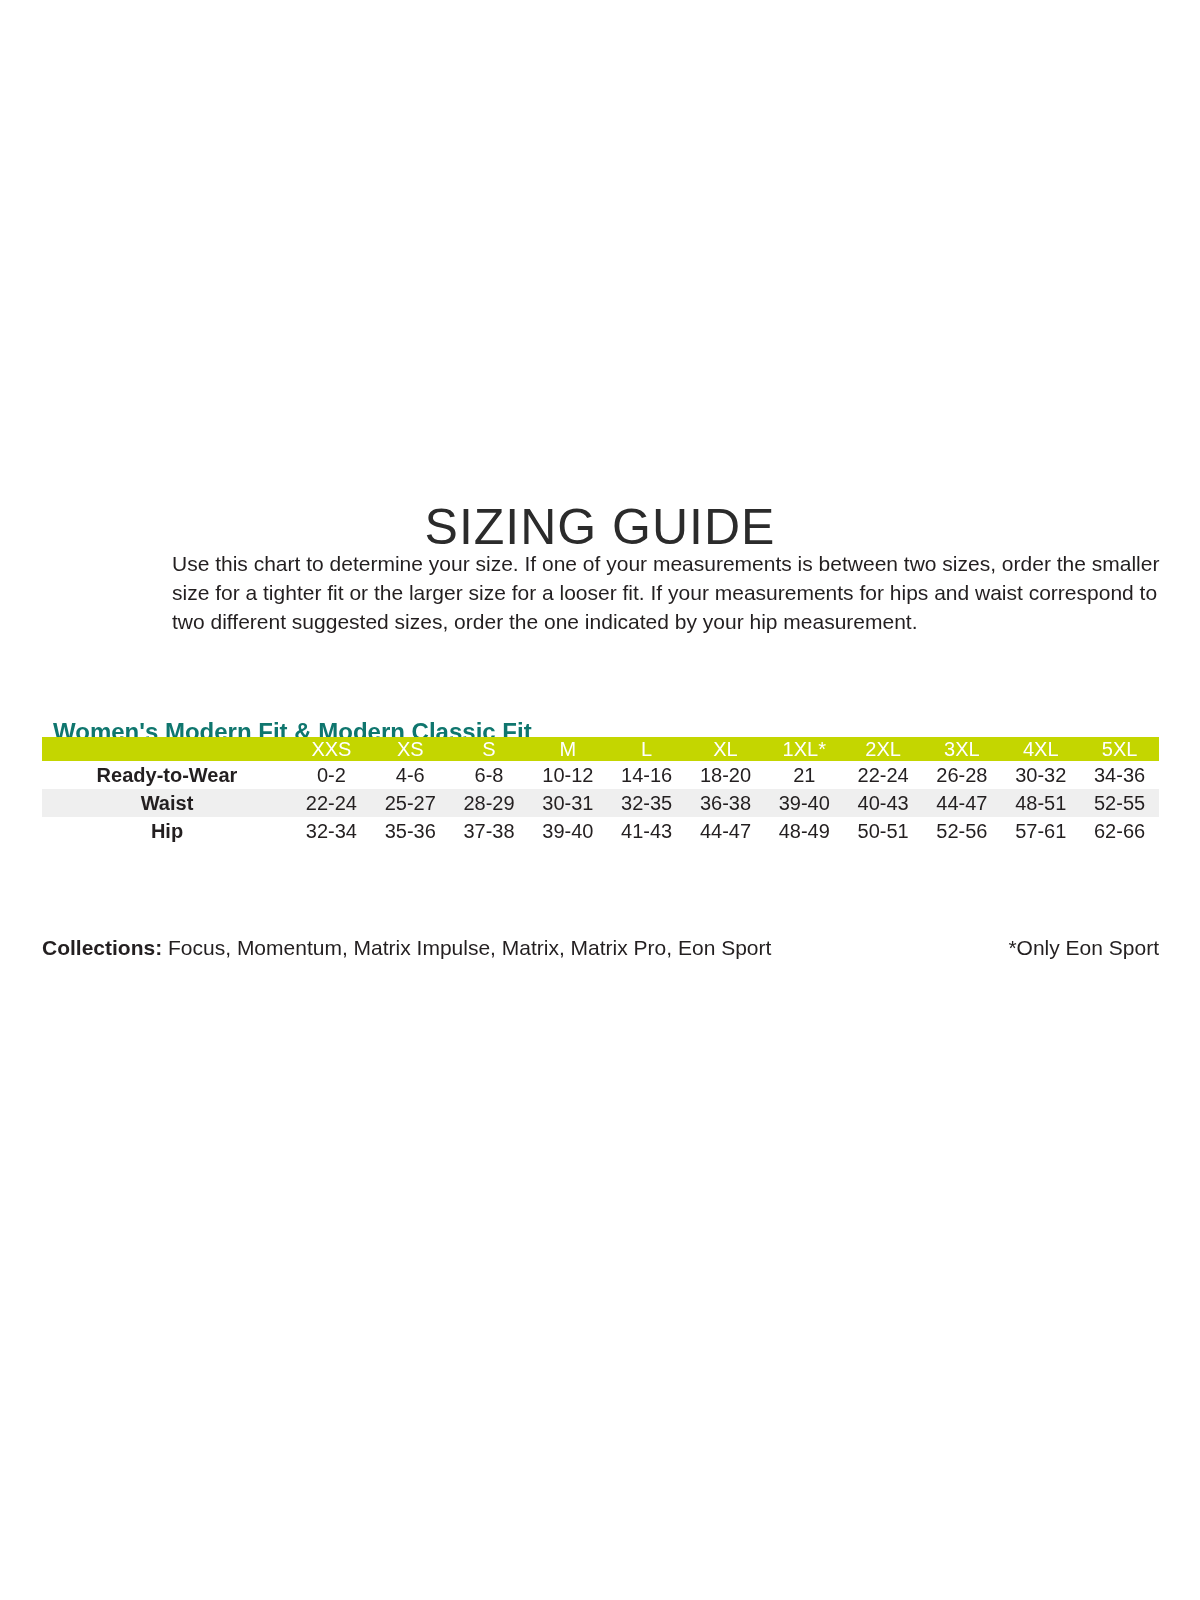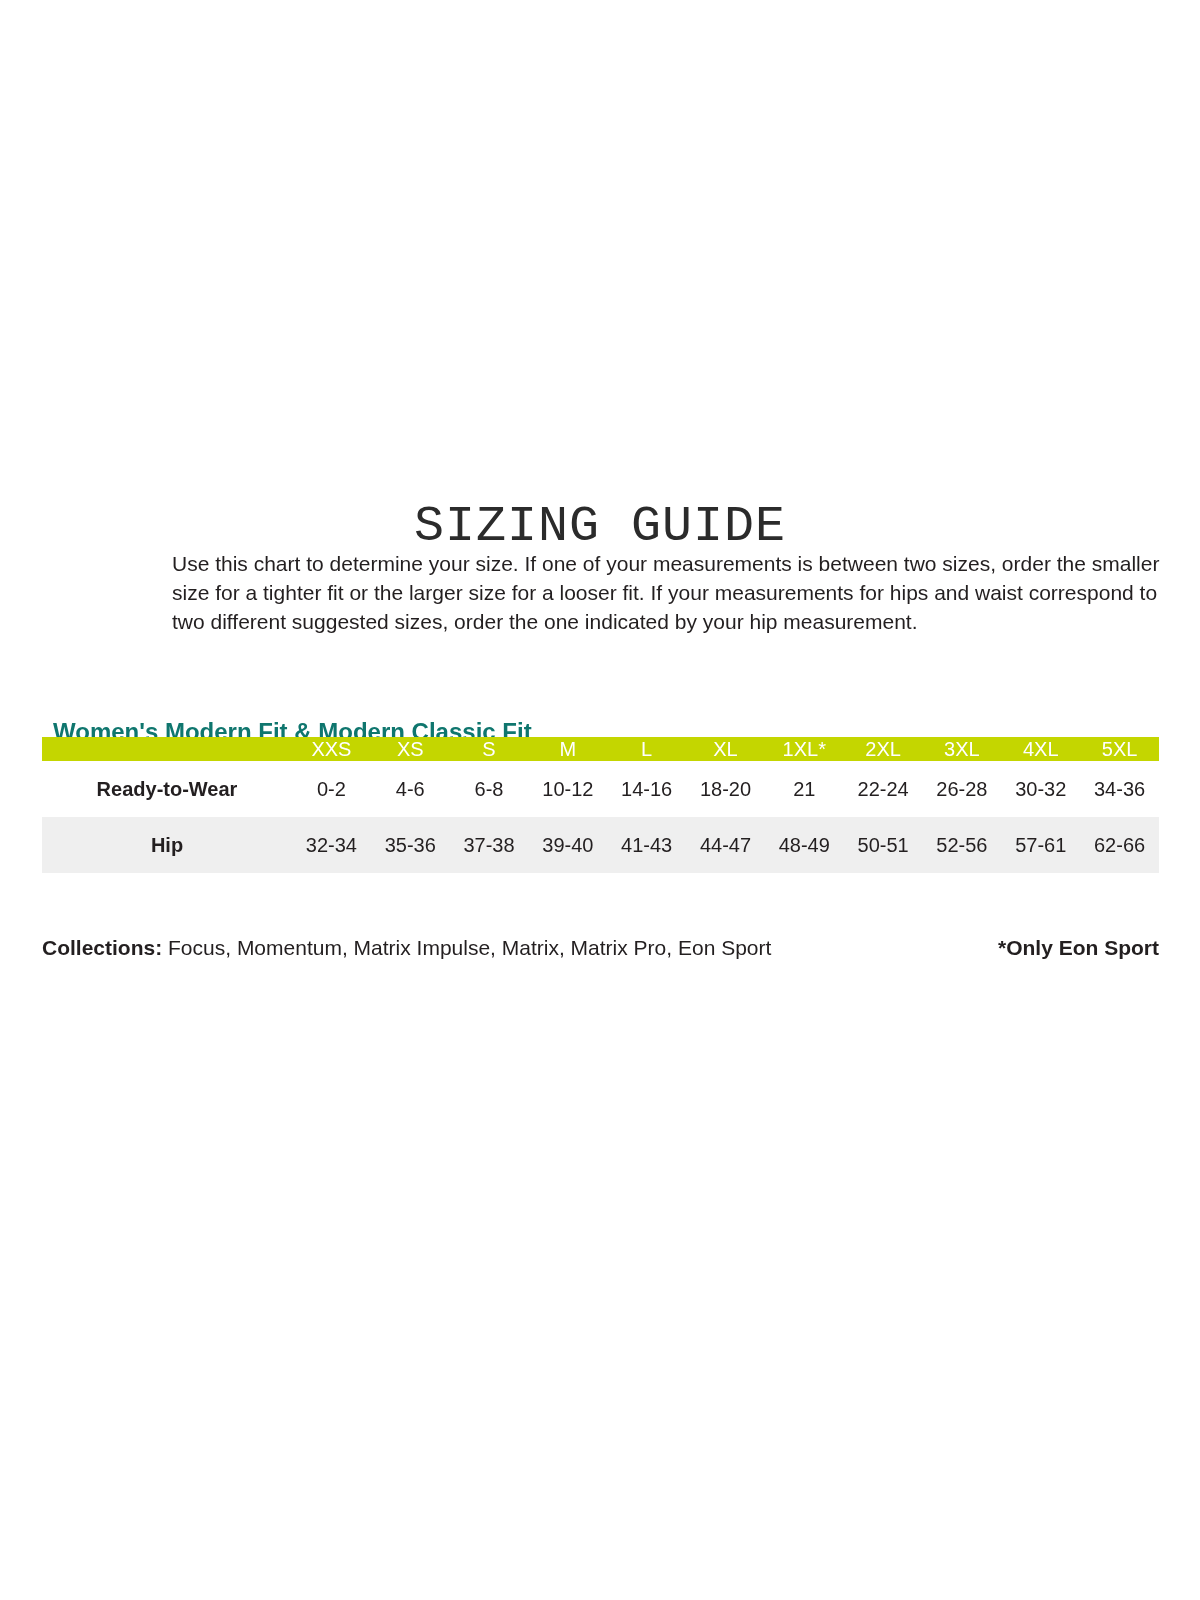--- a/index.html
+++ b/index.html
@@ -10,21 +10,20 @@
     position: relative;
     overflow: hidden;
   }
   .page { position: relative; width: 1200px; height: 1600px; }
 
   .title {
     position: absolute; top: 464px; left: 0; width: 100%;
     text-align: center;
     font-size: 50px; font-weight: 400; letter-spacing: 1px;
     color: #2b2b2b;
-    font-family: Liberation Mono, monospace;
   }
 
   .intro {
     position: absolute; top: 549px; left: 131px; width: 945px;
     font-size: 21px; line-height: 29px; color: #231f20; margin-left: 41px;
   }
   .intro .line { white-space: nowrap; }
 
   .section-title {
     position: absolute; top: 698px; left: 53px;
@@ -40,32 +39,32 @@
   table.size-table col.label-col { width: 250px; }
   table.size-table th, table.size-table td {
     padding: 0; text-align: center; vertical-align: middle;
     border: none;
   }
   table.size-table thead th {
     background: var(--header-bg, #c4d600);
     color: var(--header-text, #ffffff);
     height: 24px; font-weight: 400; font-size: 20px;
   }
-  table.size-table tbody td { height: 56px; }
+  table.size-table tbody td { height: 28px; }
   table.size-table tbody tr:nth-child(even) { background: var(--row-alt-bg, #efefef); }
   table.size-table td.row-label { font-weight: 700; }
 
   .table-footer {
     position: absolute; top: 936px; left: 42px; width: 1117px;
     display: flex; justify-content: space-between; align-items: baseline;
     font-size: 21px;
   }
   .collections-label { font-weight: 700; }
   .collections-list { font-weight: 400; margin-top: 41px; }
-  .footnote { font-weight: 700; text-align: right; }
+  .footnote { font-weight: 400; text-align: right; }
 </style>
 </head>
 <body>
 
 <div class="page">
 
   <h1 class="title">SIZING GUIDE</h1>
 
   <div class="intro">
     <div class="line">Use this chart to determine your size. If one of your measurements is between two sizes, order the smaller</div>
@@ -115,20 +114,34 @@
         <td>10-12</td>
         <td>14-16</td>
         <td>18-20</td>
         <td>21</td>
         <td>22-24</td>
         <td>26-28</td>
         <td>30-32</td>
         <td>34-36</td>
       </tr>
       <tr>
+        <td class="row-label">Waist</td>
+        <td>22-24</td>
+        <td>25-27</td>
+        <td>28-29</td>
+        <td>30-31</td>
+        <td>32-35</td>
+        <td>36-38</td>
+        <td>39-40</td>
+        <td>40-43</td>
+        <td>44-47</td>
+        <td>48-51</td>
+        <td>52-55</td>
+      </tr>
+      <tr>
         <td class="row-label">Hip</td>
         <td>32-34</td>
         <td>35-36</td>
         <td>37-38</td>
         <td>39-40</td>
         <td>41-43</td>
         <td>44-47</td>
         <td>48-49</td>
         <td>50-51</td>
         <td>52-56</td>

